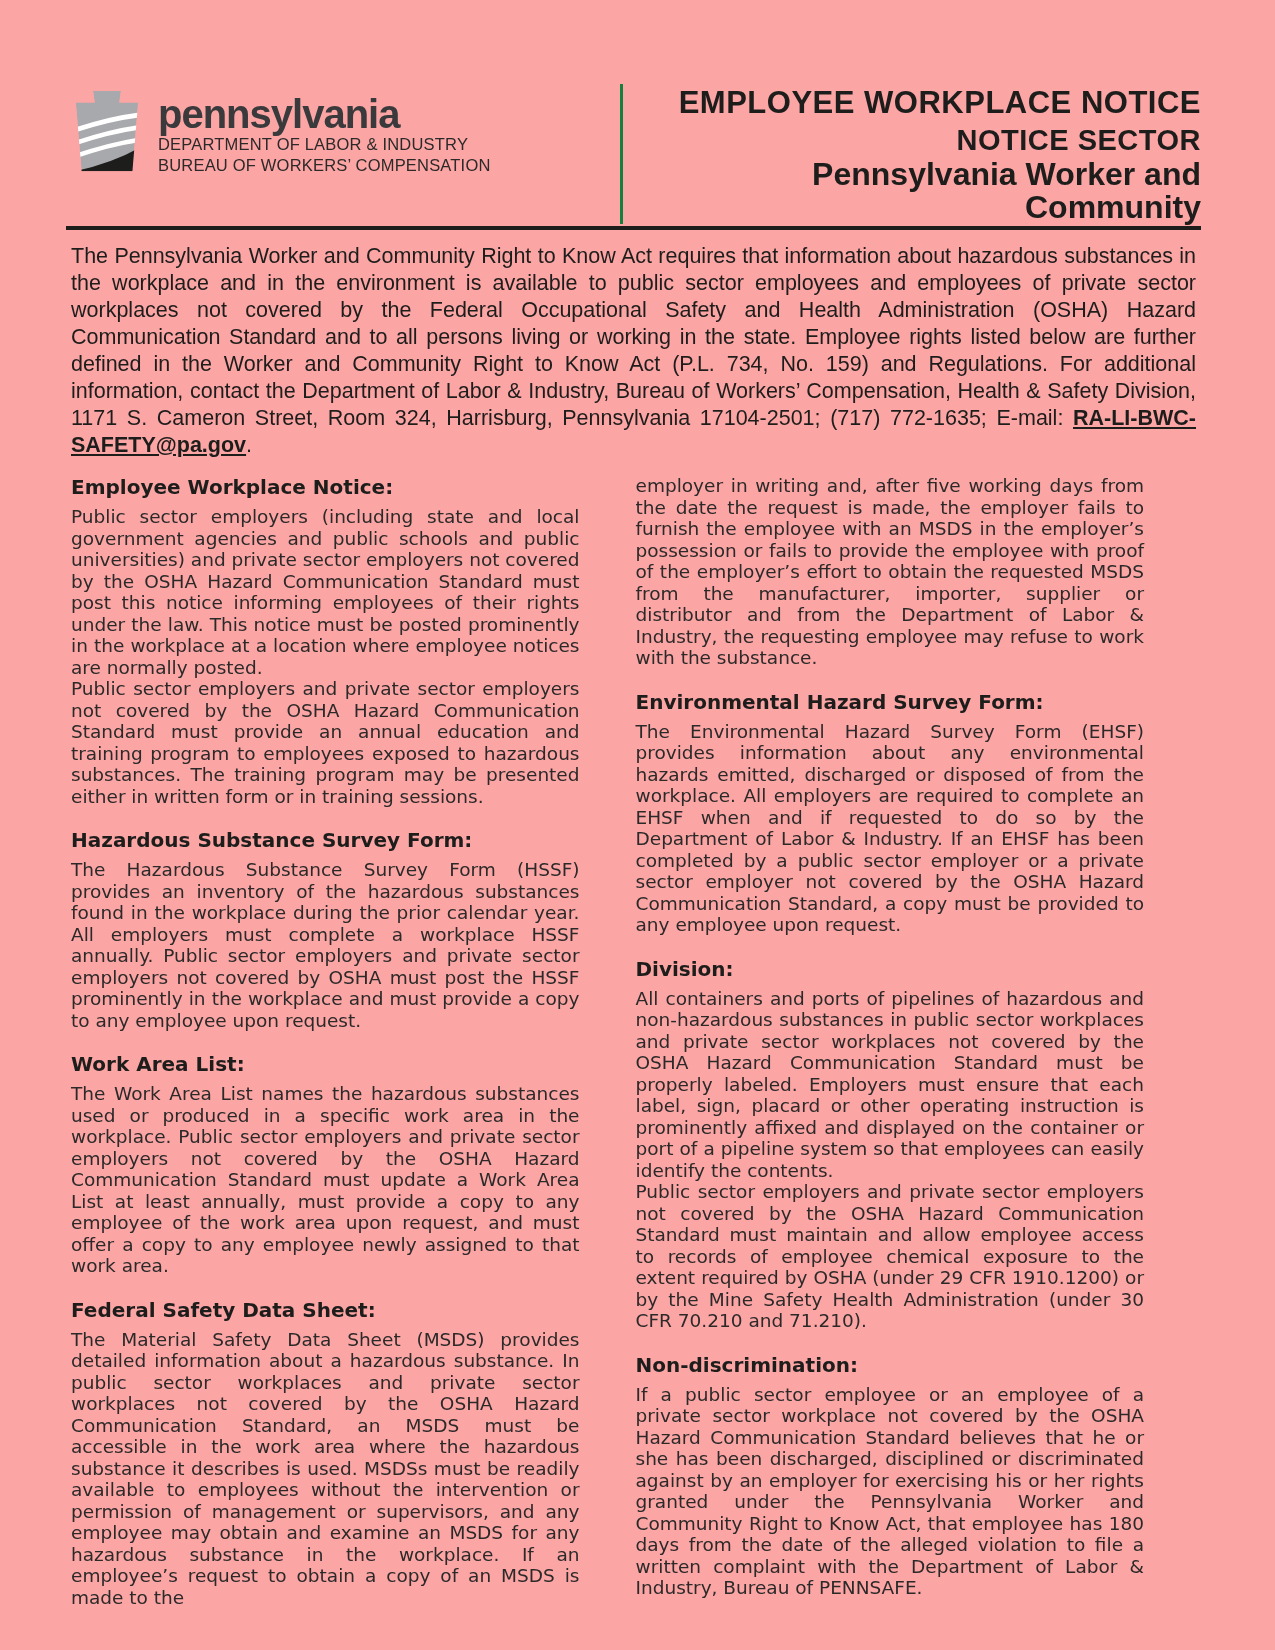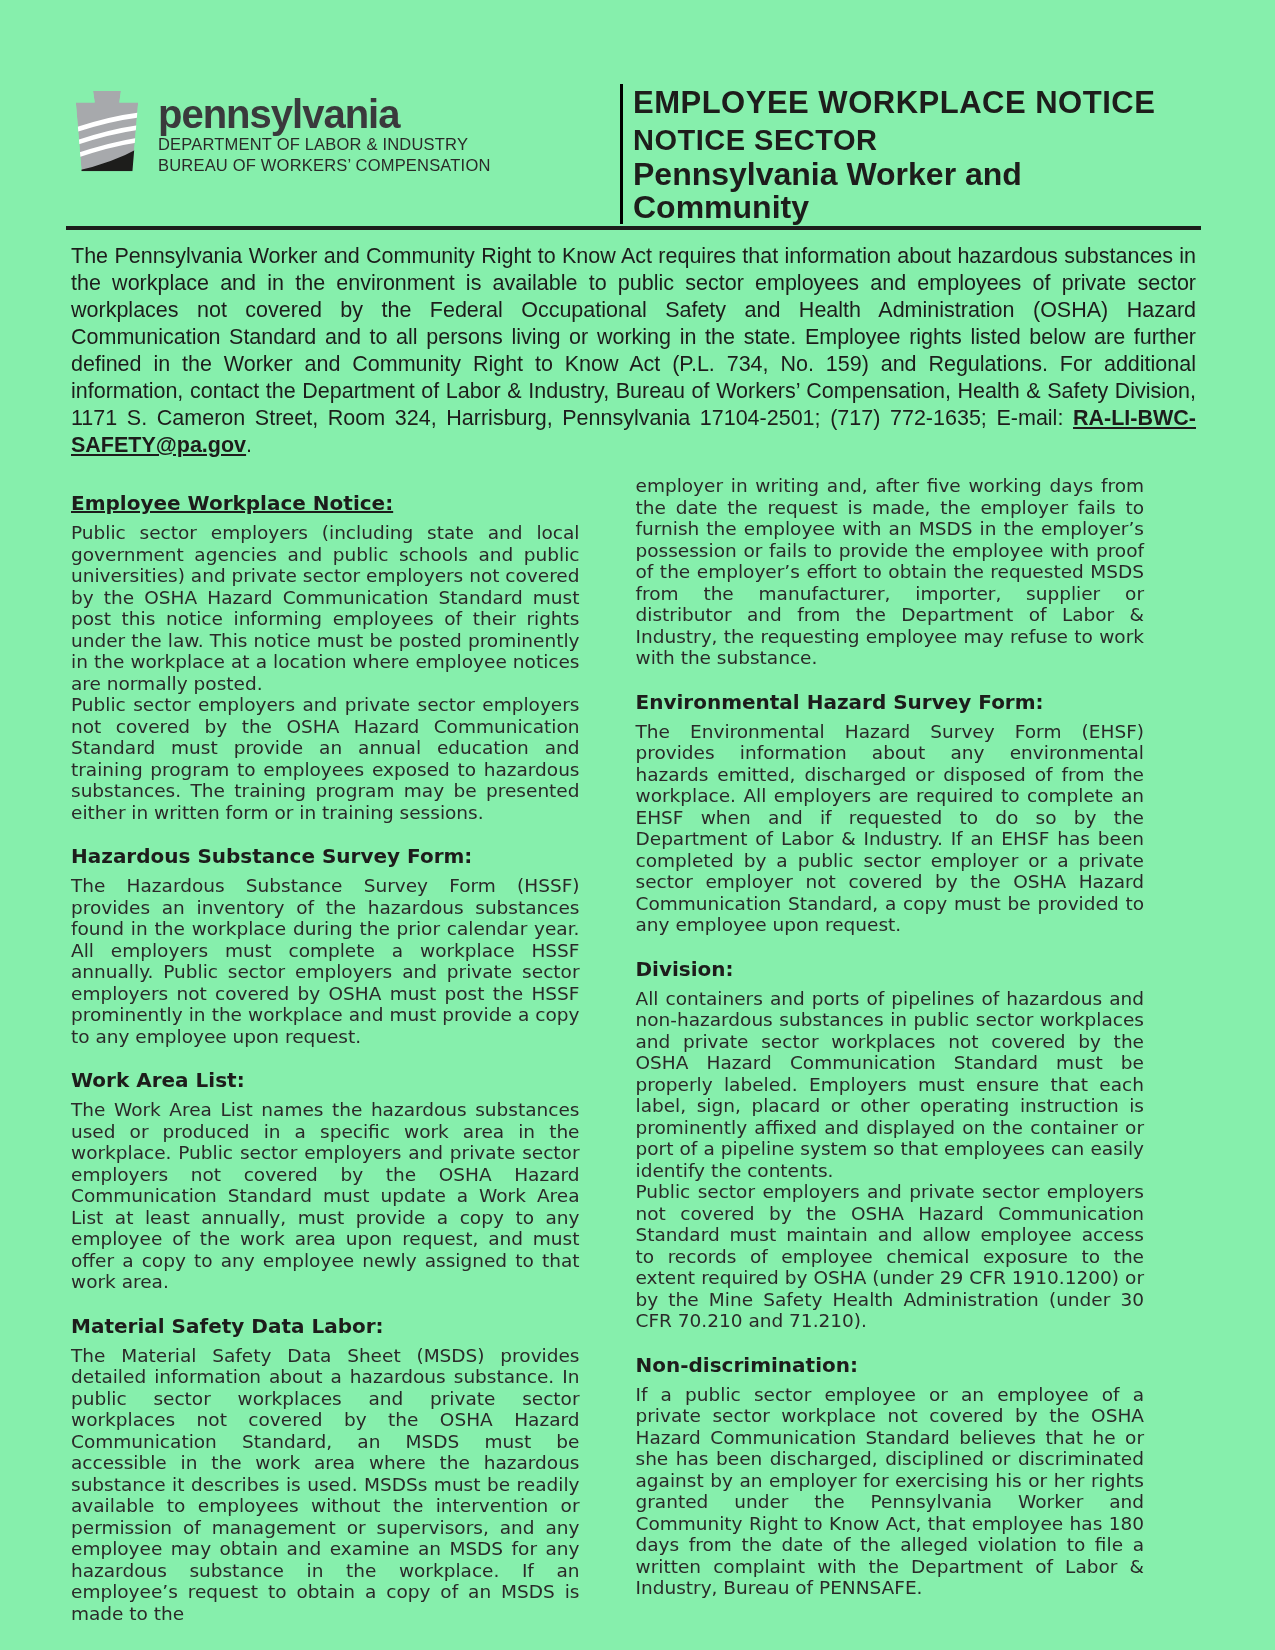--- a/index.html
+++ b/index.html
@@ -1,20 +1,20 @@
 <!DOCTYPE html>
 <html><head>
 <meta charset="utf-8">
 <style>
   html,body { margin:0; padding:0; background:#e8e8e8; }
   .page {
     position:relative;
     width:1275px; height:1650px;
     margin:0 auto;
-    background:#86efac;
+    background:#fca5a5;
     color:#231f20;
     box-sizing:border-box;
     padding:84px 74px 0 66px;
     font-family:"DejaVu Sans", sans-serif;
     overflow:hidden;
   }
   
   header { display:flex; align-items:flex-start; height:138px; }
   .logo-block { display:flex; align-items:flex-start; gap:10px; padding-top:4px; }
   .logo-text { padding-top:6px; }
@@ -23,23 +23,23 @@
     font-weight:bold; font-size:40px; line-height:40px;
     letter-spacing:-1px; color:#3a3a3c;
   }
   .logo-dept {
     font-family:"Liberation Sans", sans-serif;
     font-size:16.5px; line-height:21px; color:#2b2a29; letter-spacing:0.2px;
   }
   .title-block {
     margin-left:auto;
     width:568px;
-    border-left:3px solid #000000;
+    border-left:3px solid #15803d;
     padding:0 0 0 10px;
-    text-align:left;
+    text-align:right;
     font-weight:bold;
     color:#1d1d1b;
     font-family:"Liberation Sans", sans-serif;
   }
   .t1 { font-size:31px; line-height:38px; letter-spacing:0.5px; }
   .t2 { font-size:29px; line-height:36px; letter-spacing:0.5px; }
   .t3 { font-size:32px; line-height:33px; }
   hr.rule { border:none; border-top:4px solid #1d1d1b; margin:4px 0 0 0; }
   
   .intro {
@@ -52,21 +52,21 @@
   }
   .intro .email { font-weight:bold; text-decoration:underline; color:#1d1d1b; cursor:pointer; }
   
   .cols { display:flex; gap:56px; margin:16px 0 0 5px; width:1073px; }
   .col { width:509px; }
   .col section h2 {
     font-size:20px; line-height:24px;
     margin:21px 0 7px 0;
     font-weight:bold; color:#1d1d1b;
   }
-  .col section:first-child h2 { margin-top:16px;text-decoration:underline; }
+  .col section:first-child h2 { margin-top:0; }
   .col section p {
     margin:0;
     font-size:18.5px; line-height:21.5px;
     text-align:justify;
     color:#2b2a29;
   }
 </style>
 </head>
 <body>
 
@@ -117,21 +117,21 @@
       </section>
       <section>
         <h2>Hazardous Substance Survey Form:</h2>
         <p>The Hazardous Substance Survey Form (HSSF) provides an inventory of the hazardous substances found in the workplace during the prior calendar year. All employers must complete a workplace HSSF annually. Public sector employers and private sector employers not covered by OSHA must post the HSSF prominently in the workplace and must provide a copy to any employee upon request.</p>
       </section>
       <section>
         <h2>Work Area List:</h2>
         <p>The Work Area List names the hazardous substances used or produced in a specific work area in the workplace. Public sector employers and private sector employers not covered by the OSHA Hazard Communication Standard must update a Work Area List at least annually, must provide a copy to any employee of the work area upon request, and must offer a copy to any employee newly assigned to that work area.</p>
       </section>
       <section>
-        <h2>Material Safety Data Labor:</h2>
+        <h2>Federal Safety Data Sheet:</h2>
         <p>The Material Safety Data Sheet (MSDS) provides detailed information about a hazardous substance. In public sector workplaces and private sector workplaces not covered by the OSHA Hazard Communication Standard, an MSDS must be accessible in the work area where the hazardous substance it describes is used. MSDSs must be readily available to employees without the intervention or permission of management or supervisors, and any employee may obtain and examine an MSDS for any hazardous substance in the workplace. If an employee’s request to obtain a copy of an MSDS is made to the</p>
       </section>
     </div>
 
     <div class="col">
       <section>
         <p>employer in writing and, after five working days from the date the request is made, the employer fails to furnish the employee with an MSDS in the employer’s possession or fails to provide the employee with proof of the employer’s effort to obtain the requested MSDS from the manufacturer, importer, supplier or distributor and from the Department of Labor &amp; Industry, the requesting employee may refuse to work with the substance.</p>
       </section>
       <section>
         <h2>Environmental Hazard Survey Form:</h2>

